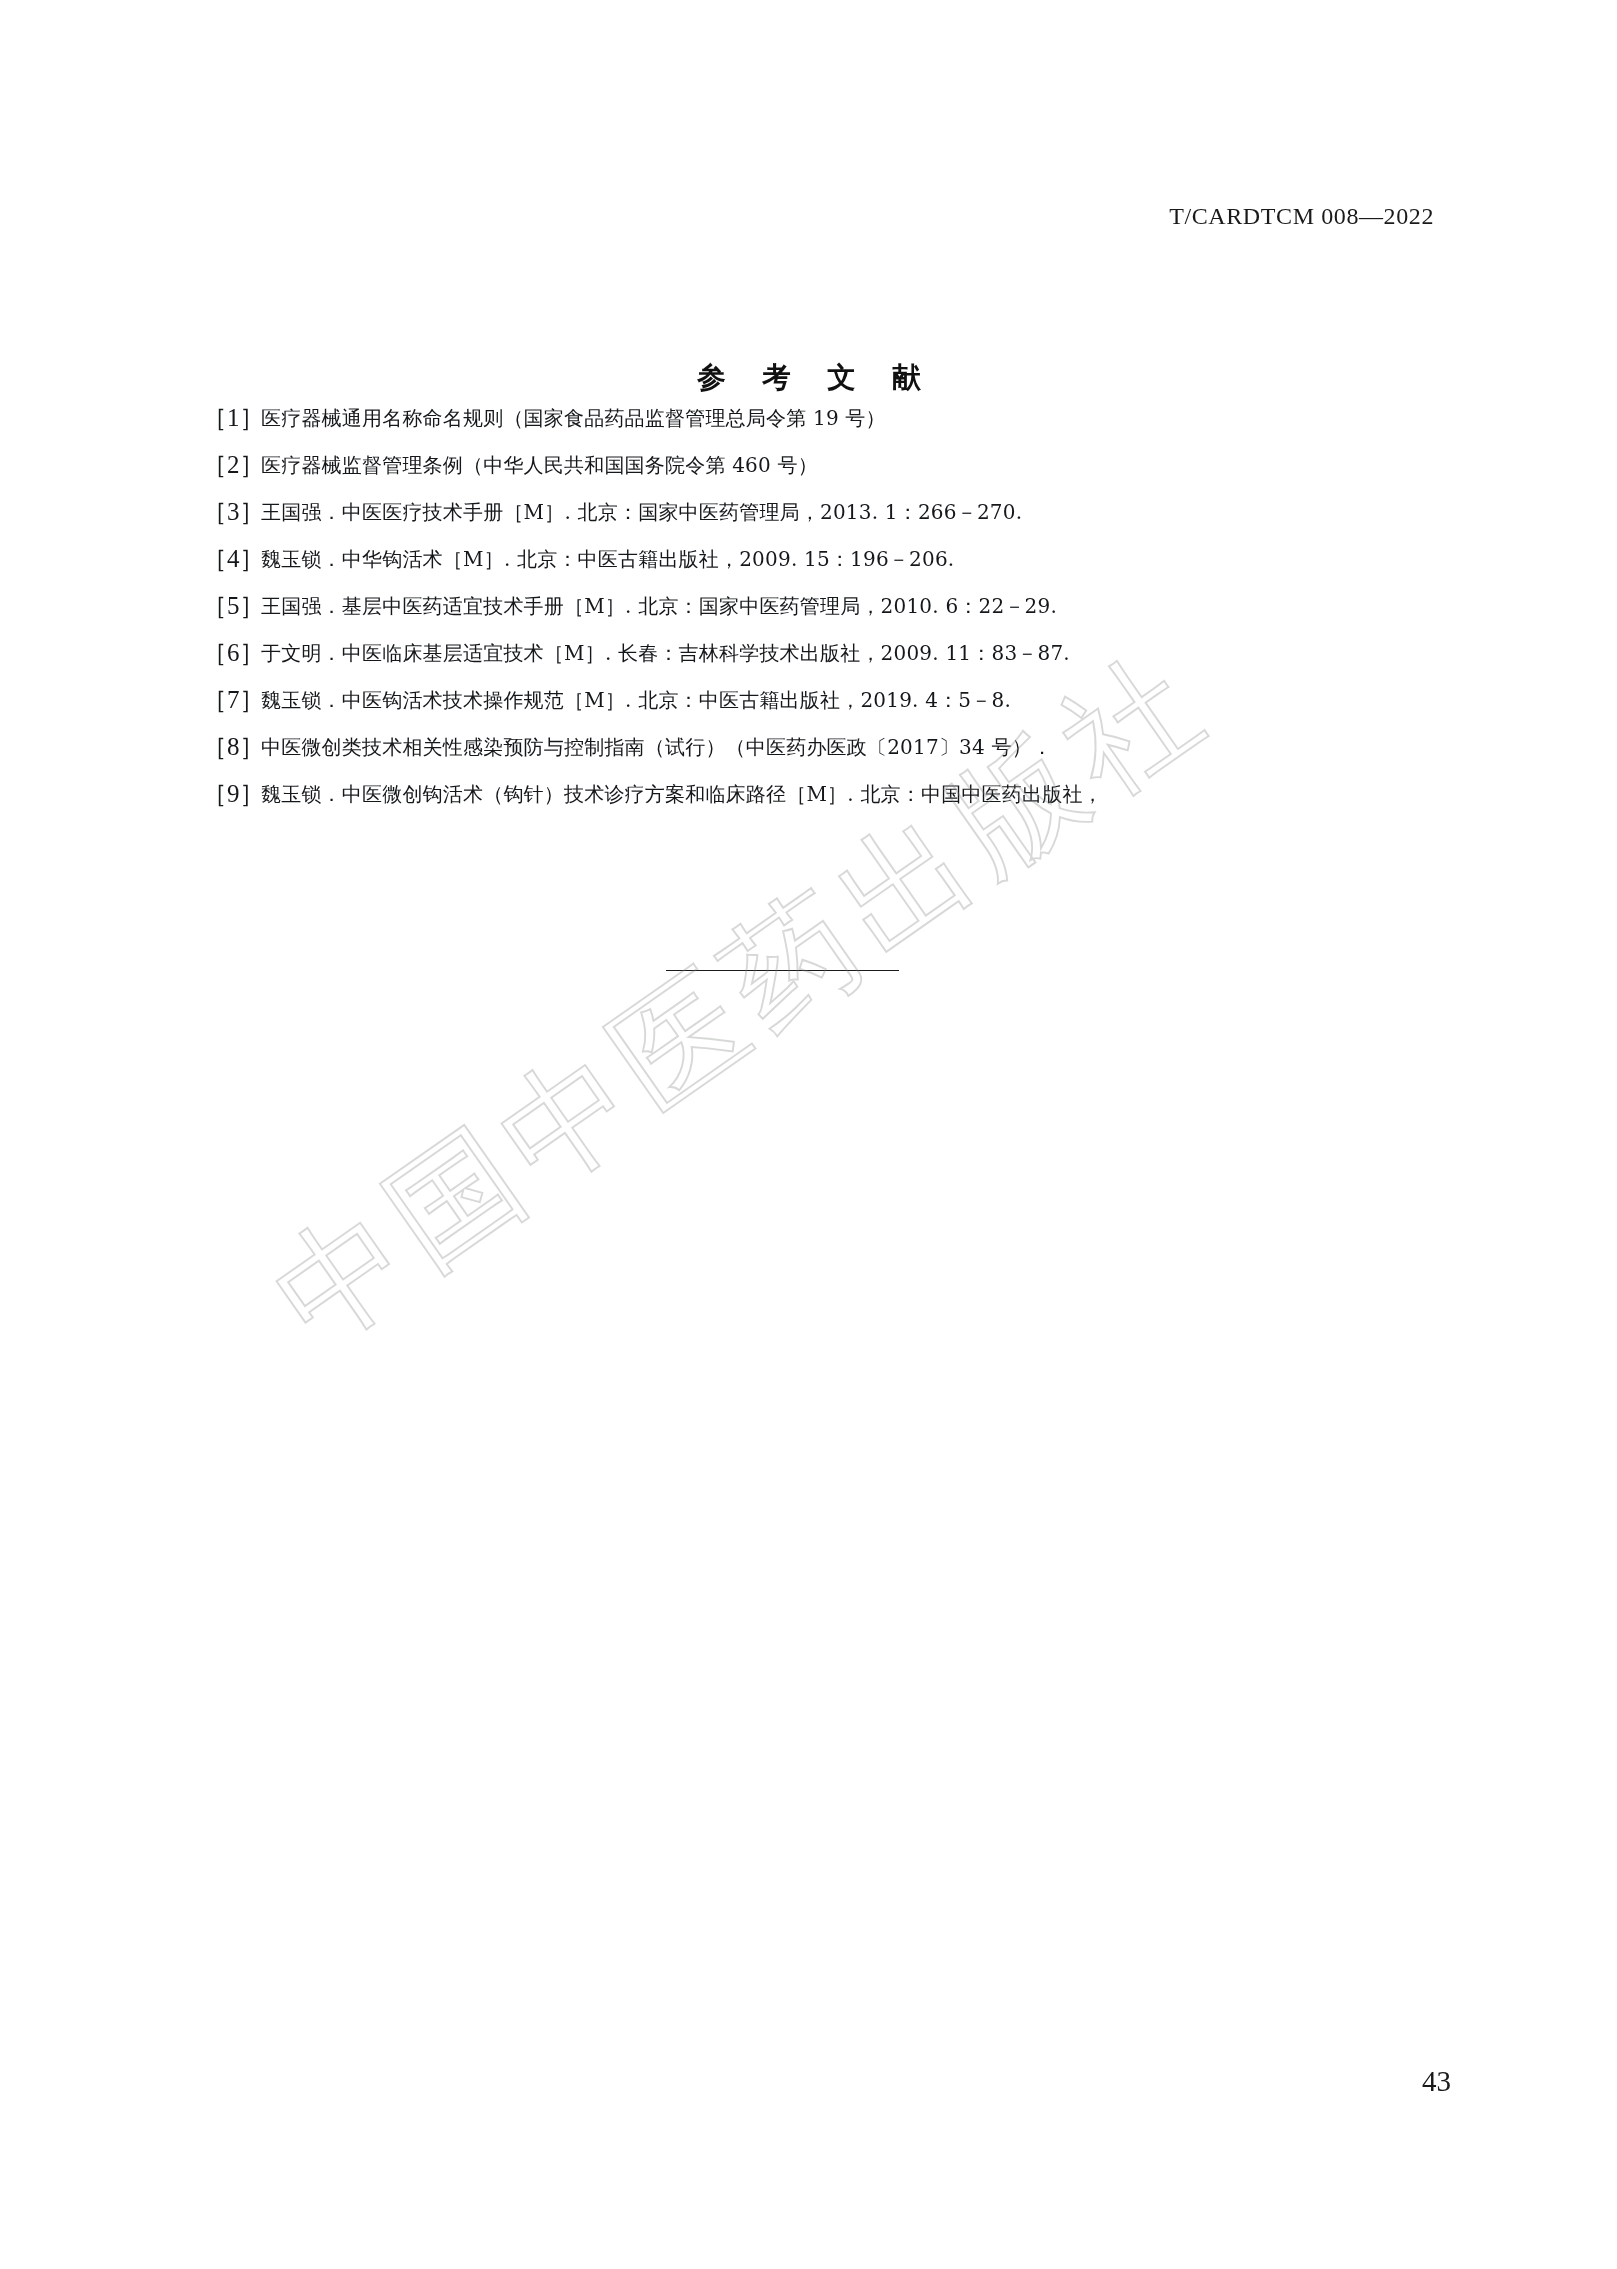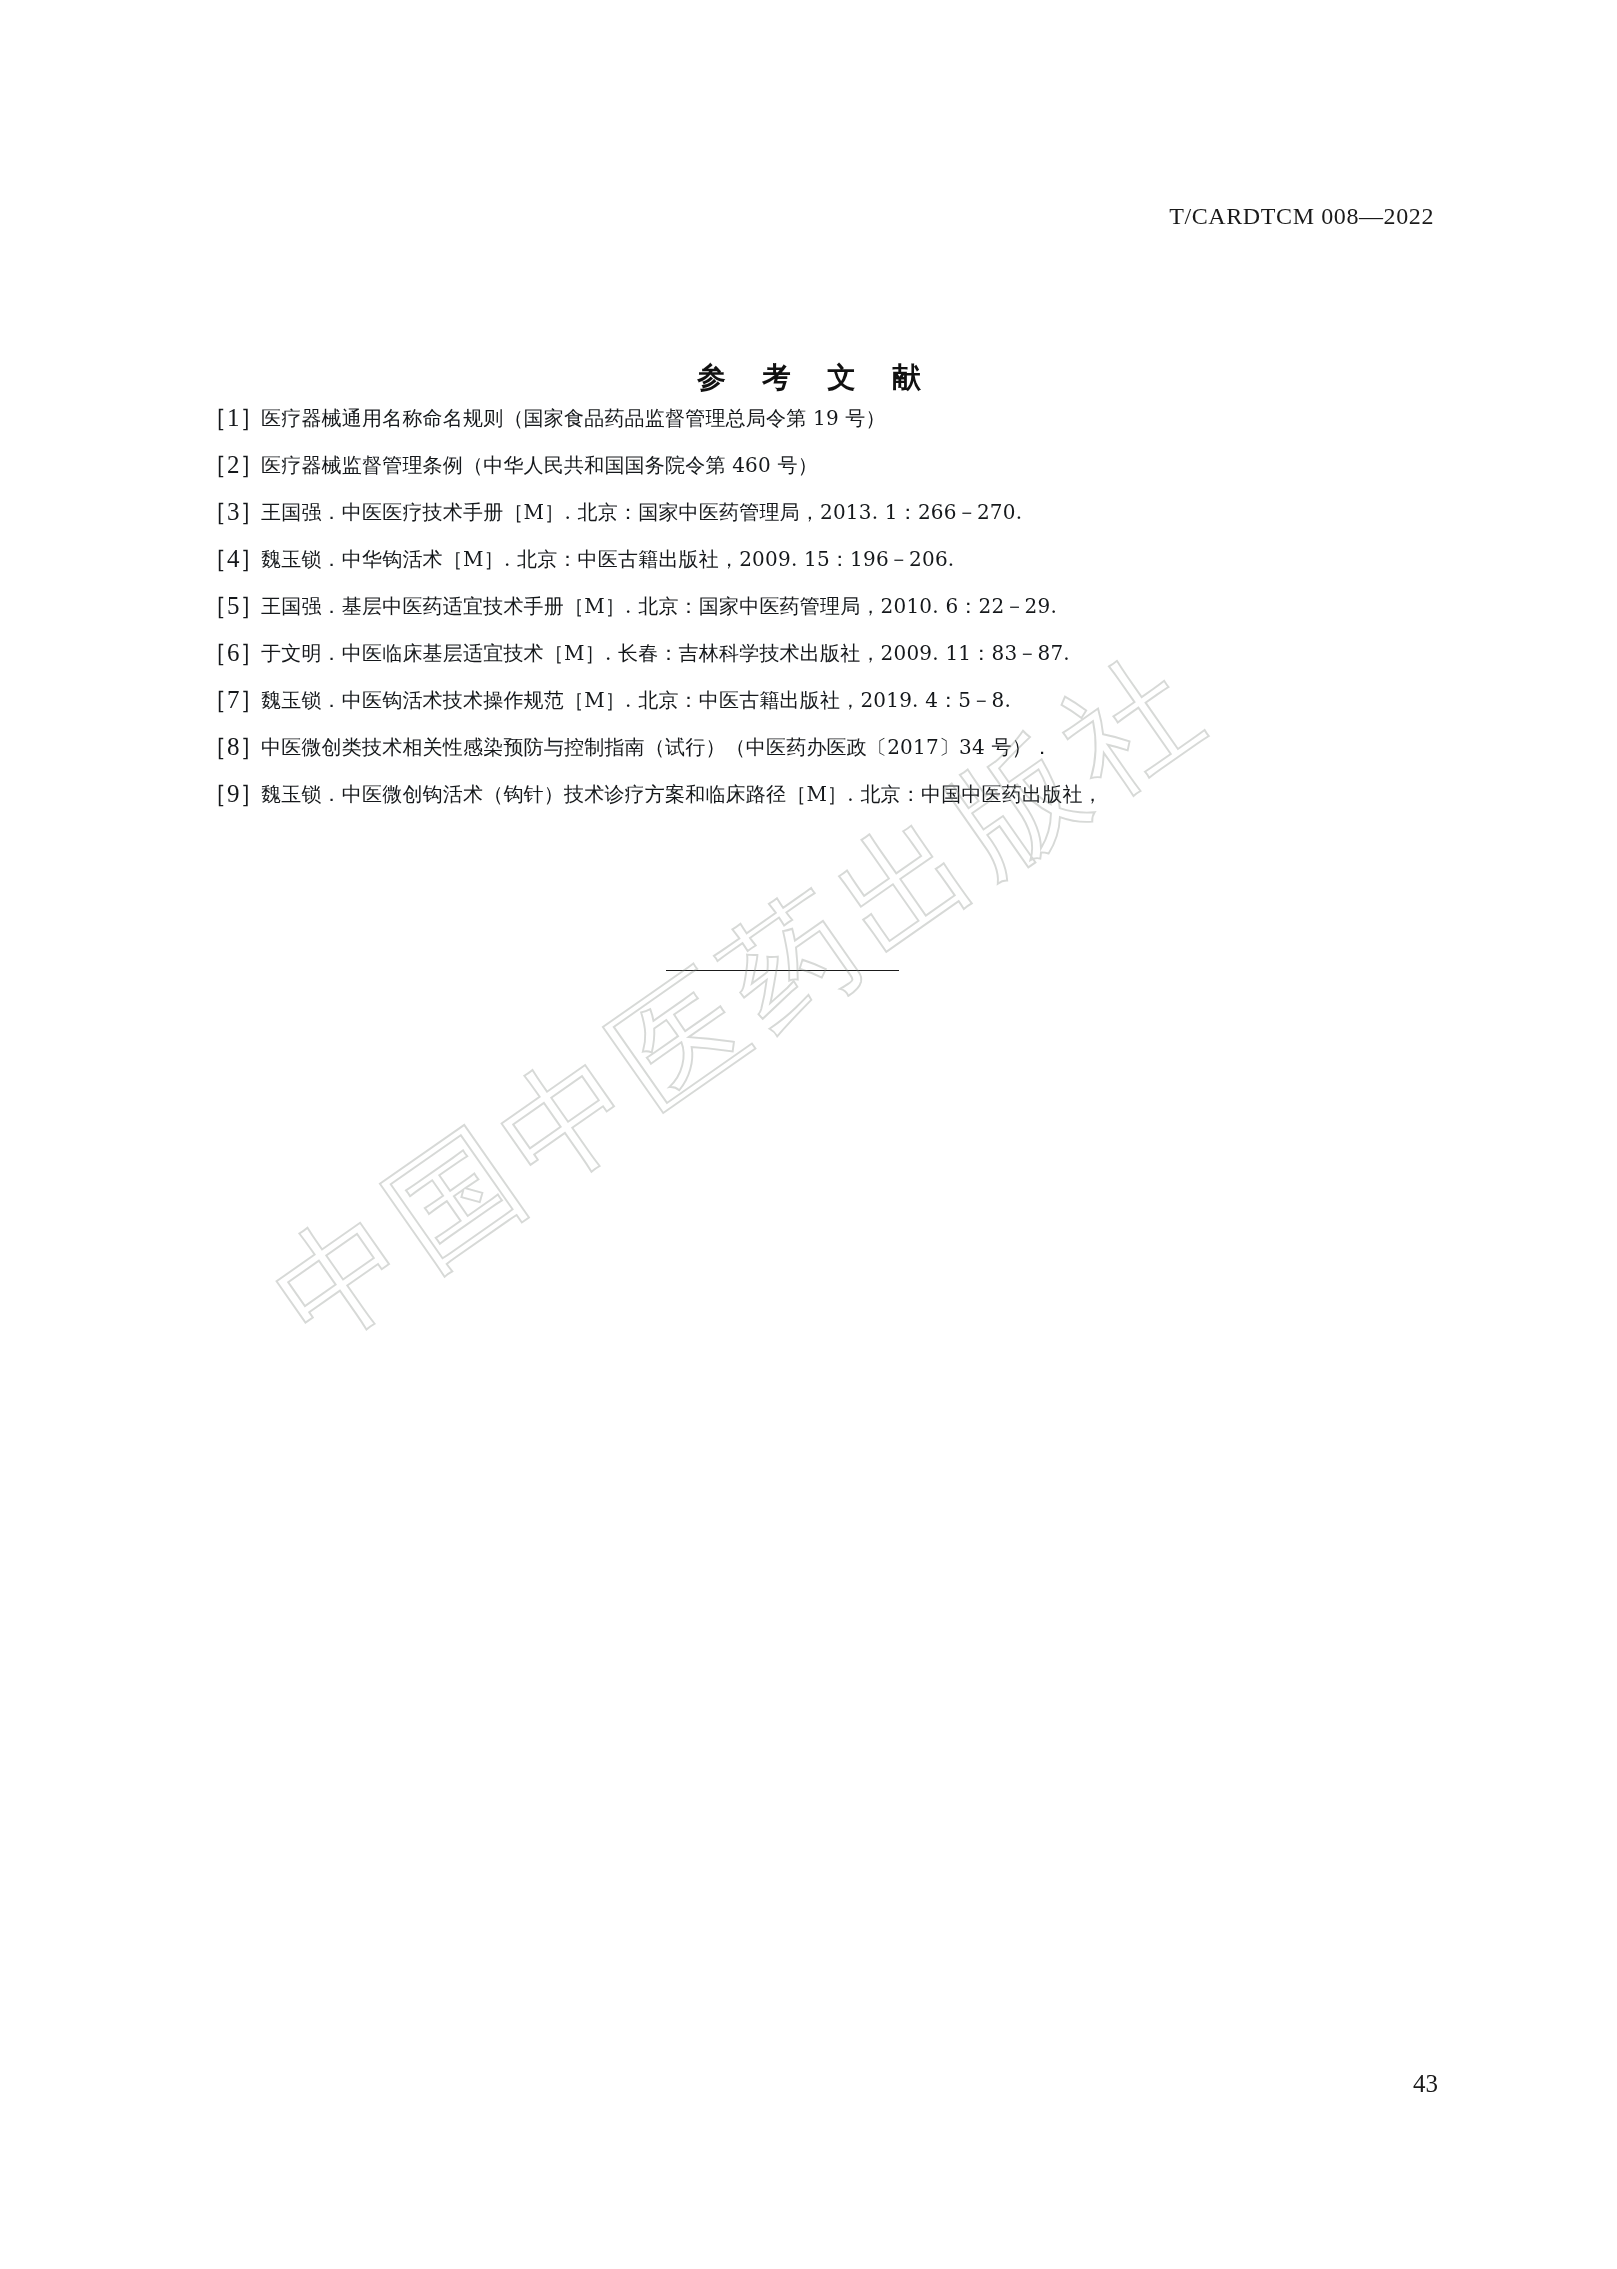--- a/index.html
+++ b/index.html
@@ -111,23 +111,23 @@
     -webkit-text-stroke: 1.9px rgba(120, 128, 120, 0.40);
     transform: rotate(-35deg);
     white-space: nowrap;
     opacity: 0.75;
   }
 
   
   .page-number {
     position: absolute;
     bottom: 171px;
-    right: 180px;
+    right: 167px;
     font-family: "Liberation Serif", "DejaVu Serif", serif;
-    font-size: 25px;
+    font-size: 29px;
     color: #1a1a1a;
   }
 </style>
 </head>
 <body>
 
 <div class="page">
 
   <div class="header-code">T/CARDTCM 008—2022</div>
 

